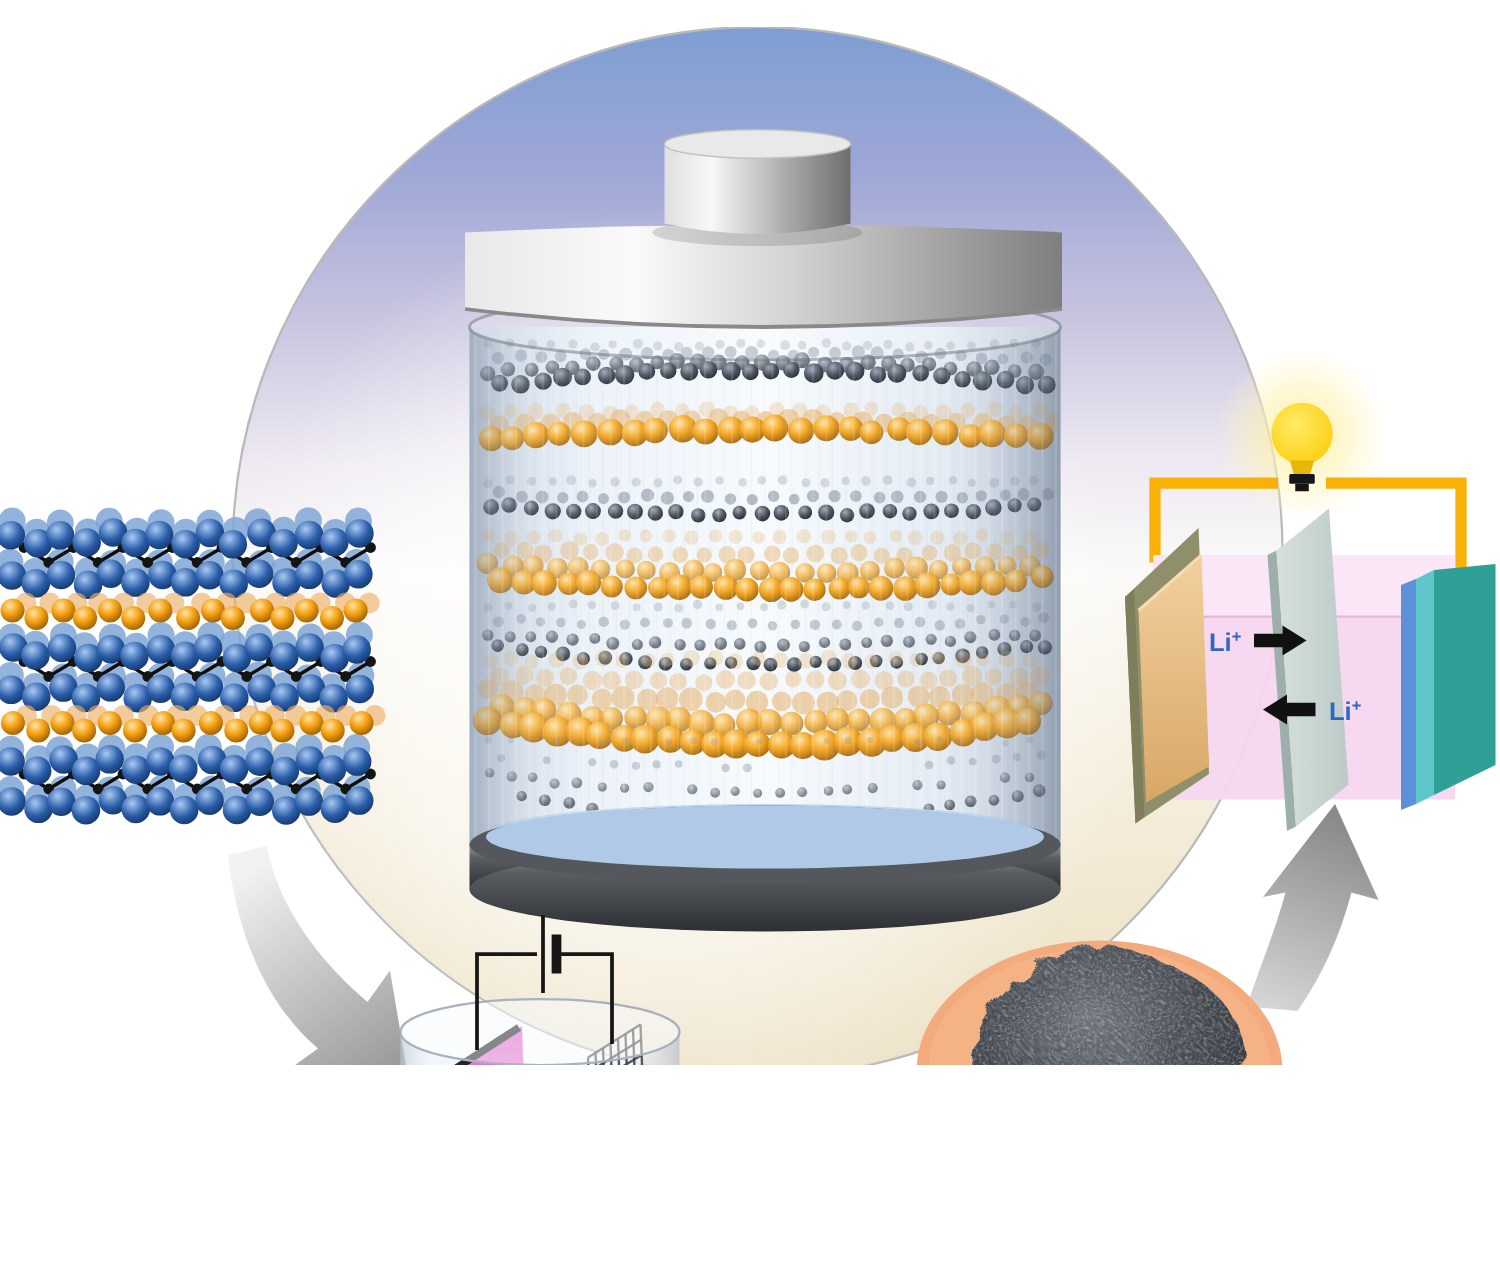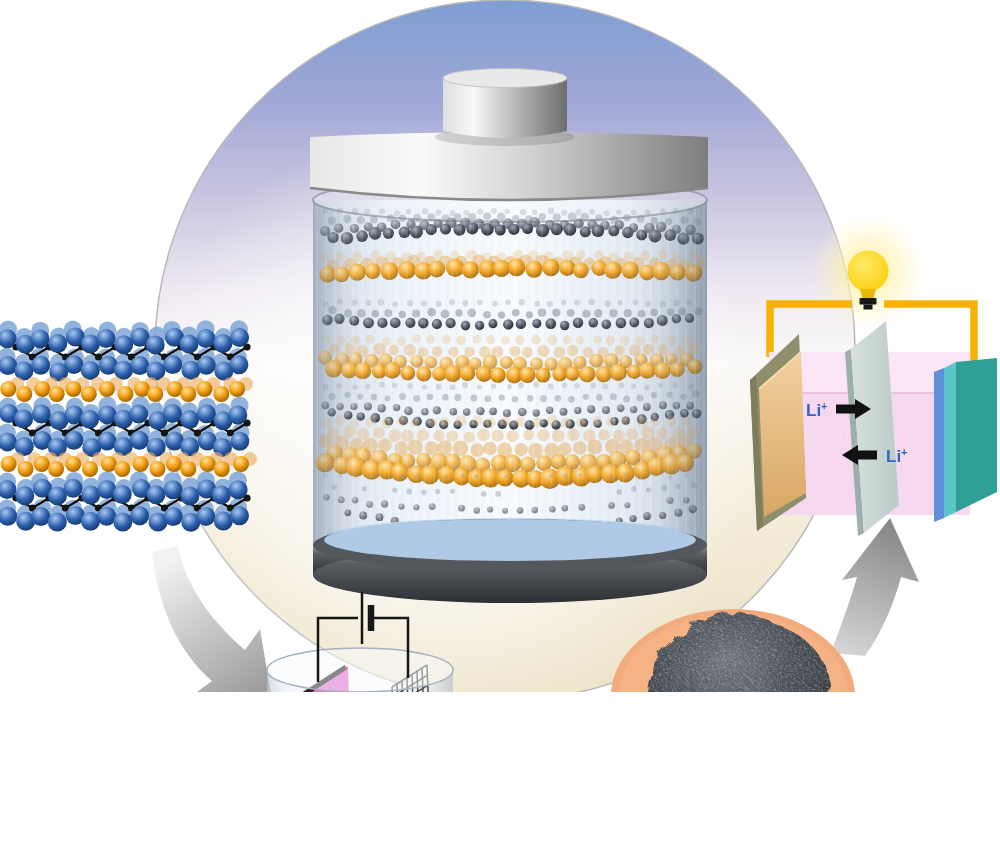--- a/index.html
+++ b/index.html
@@ -1,17 +1,17 @@
 <!DOCTYPE html>
 <html><head>
 <meta charset="utf-8">
 <style>
   html,body{margin:0;padding:0;background:#ffffff;}
   .stage{position:relative;width:1000px;height:692px;background:#ffffff;overflow:hidden;
-         font-family:"Liberation Sans",sans-serif;}
+         font-family:"Liberation Sans",sans-serif;margin-top:18px;}
   svg{display:block;}
   text{font-family:"Liberation Sans",sans-serif;font-weight:bold;}
 </style>
 </head>
 <body>
 
 <div class="stage">
 <svg width="1000" height="857" viewBox="0 0 1000 857">
   <defs>
     <linearGradient id="gBG" gradientUnits="userSpaceOnUse" x1="0" y1="0" x2="0" y2="700">

